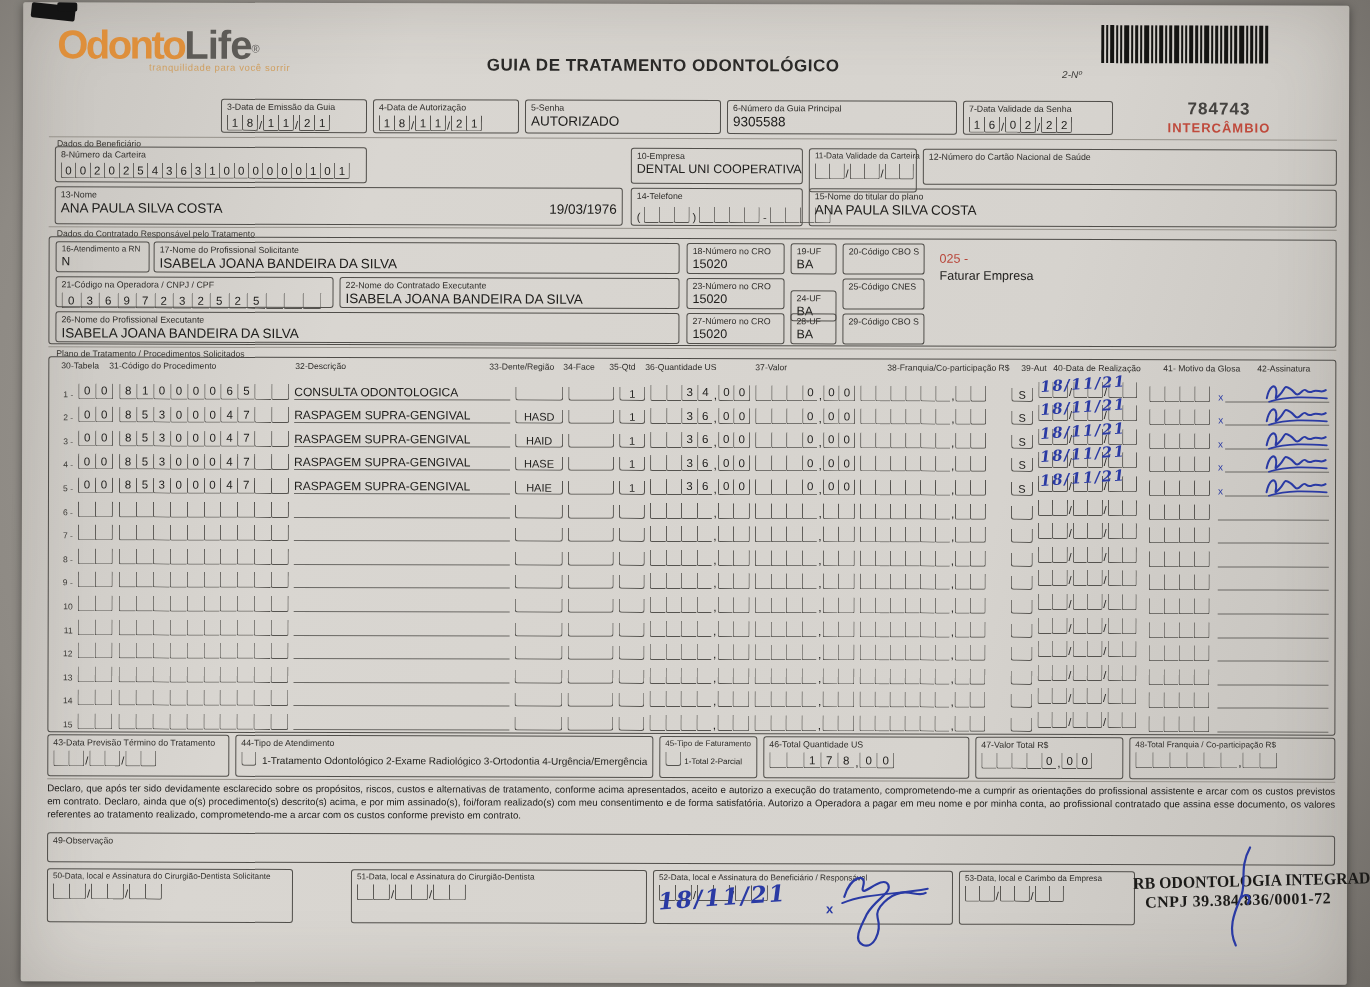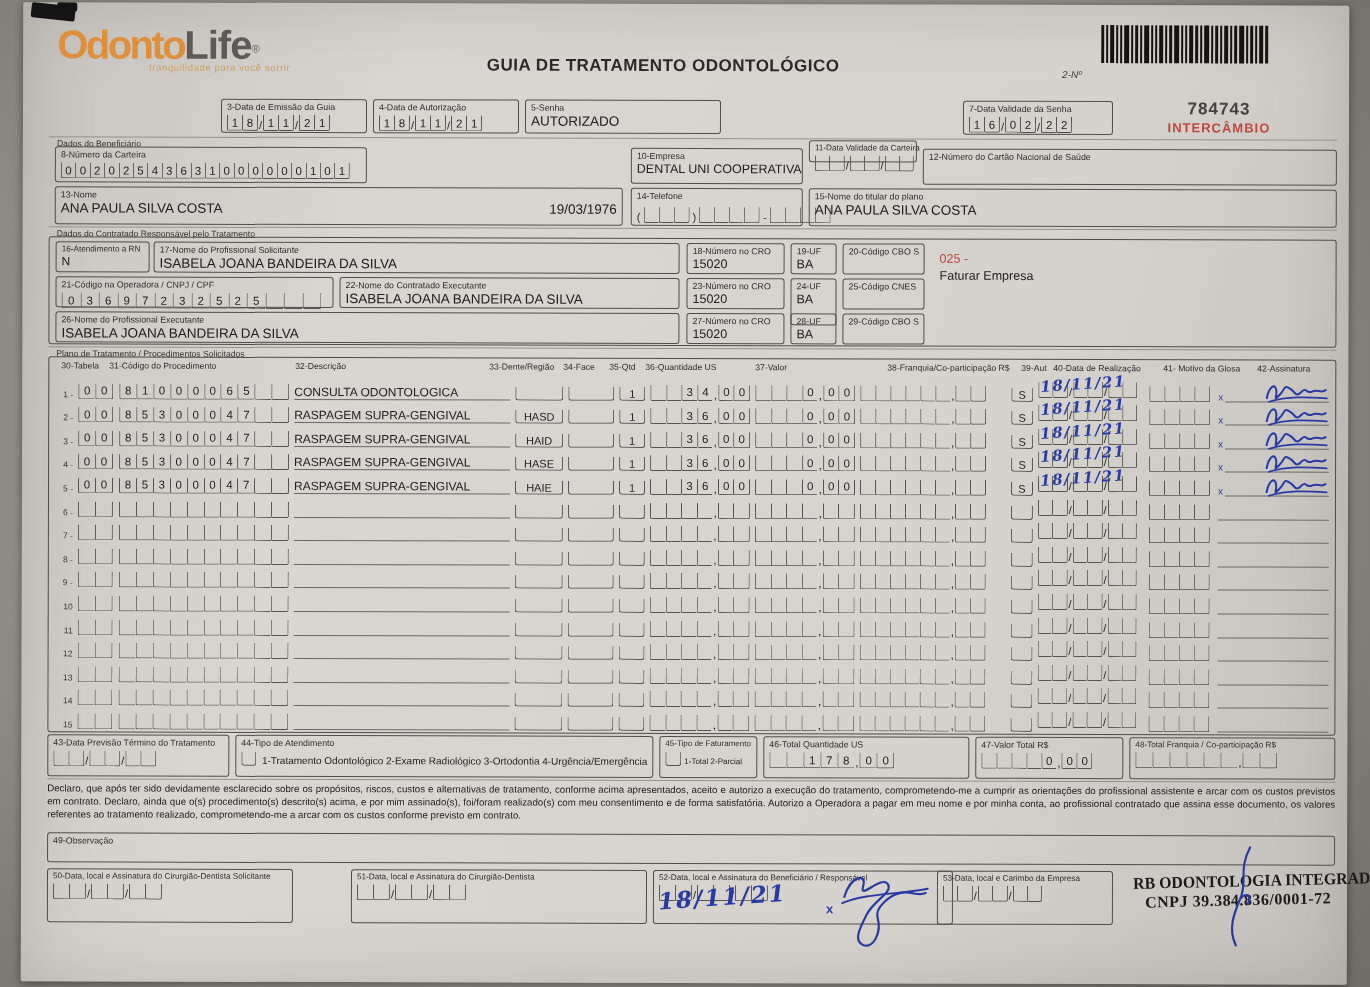--- a/index.html
+++ b/index.html
@@ -200,20 +200,24 @@
           <span class="dgrp">
             <span class="c">2</span>
             <span class="c">1</span>
           </span>
         </div>
   </div>
   <div class="fbox" style="left:502px;top:96px;width:196px;height:34px">
     <div class="flbl">5-Senha</div>
     <div class="fval">AUTORIZADO</div>
   </div>
+  <div class="fbox" style="left:704px;top:96px;width:230px;height:34px">
+    <div class="flbl">6-Número da Guia Principal</div>
+    <div class="fval">9305588</div>
+  </div>
   <div class="fbox" style="left:940px;top:96px;width:150px;height:34px">
     <div class="flbl">7-Data Validade da Senha</div>
     <div class="dateline c14">
           <span class="dgrp">
             <span class="c">1</span>
             <span class="c">6</span>
           </span>
           <span class="slash">/</span>
           <span class="dgrp">
             <span class="c">0</span>
@@ -250,21 +254,21 @@
           <span class="c">0</span>
           <span class="c">1</span>
           <span class="c">0</span>
           <span class="c">1</span>
         </div>
   </div>
   <div class="fbox" style="left:608px;top:144px;width:172px;height:36px">
     <div class="flbl">10-Empresa</div>
     <div class="fval" style="font-size:12.5px">DENTAL UNI  COOPERATIVA</div>
   </div>
-  <div class="fbox" style="left:786px;top:136px;width:108px;height:22px">
+  <div class="fbox" style="left:786px;top:144px;width:108px;height:44px">
     <div class="flbl" style="font-size:8.2px">11-Data Validade da Carteira</div>
     <div class="dateline c13">
           <span class="dgrp">
             <span class="c"></span>
             <span class="c"></span>
           </span>
           <span class="slash">/</span>
           <span class="dgrp">
             <span class="c"></span>
             <span class="c"></span>
@@ -362,21 +366,21 @@
           </div>
     </div>
     <div class="fbox" style="left:290px;top:39px;width:340px;height:31px">
       <div class="flbl">22-Nome do Contratado Executante</div>
       <div class="fval">ISABELA JOANA BANDEIRA DA SILVA</div>
     </div>
     <div class="fbox" style="left:637px;top:39px;width:98px;height:31px">
       <div class="flbl">23-Número no CRO</div>
       <div class="fval" style="font-size:12.5px">15020</div>
     </div>
-    <div class="fbox" style="left:741px;top:39px;width:46px;height:47px">
+    <div class="fbox" style="left:741px;top:51px;width:46px;height:31px">
       <div class="flbl">24-UF</div>
       <div class="fval" style="font-size:12.5px">BA</div>
     </div>
     <div class="fbox" style="left:793px;top:39px;width:82px;height:31px">
       <div class="flbl">25-Código CNES</div>
       <div class="fval"></div>
     </div>
 
     <div class="fbox" style="left:6px;top:74px;width:624px;height:31px">
       <div class="flbl">26-Nome do Profissional Executante</div>
@@ -1819,21 +1823,21 @@
             <span class="c"></span>
             <span class="c"></span>
           </span>
         </div>
     <div class="hand bigdate">18/11/21</div>
     <span class="bigx">x</span>
     <svg class="bigsig" viewBox="0 0 92 82">
           <use href="#bigsig"></use>
         </svg>
   </div>
-  <div class="fbox" style="left:916px;top:866px;width:176px;height:54px">
+  <div class="fbox" style="left:938px;top:866px;width:176px;height:54px">
     <div class="flbl" style="font-size:8.2px">53-Data, local e Carimbo da Empresa</div>
     <div class="dateline c13">
           <span class="dgrp">
             <span class="c"></span>
             <span class="c"></span>
           </span>
           <span class="slash">/</span>
           <span class="dgrp">
             <span class="c"></span>
             <span class="c"></span>

